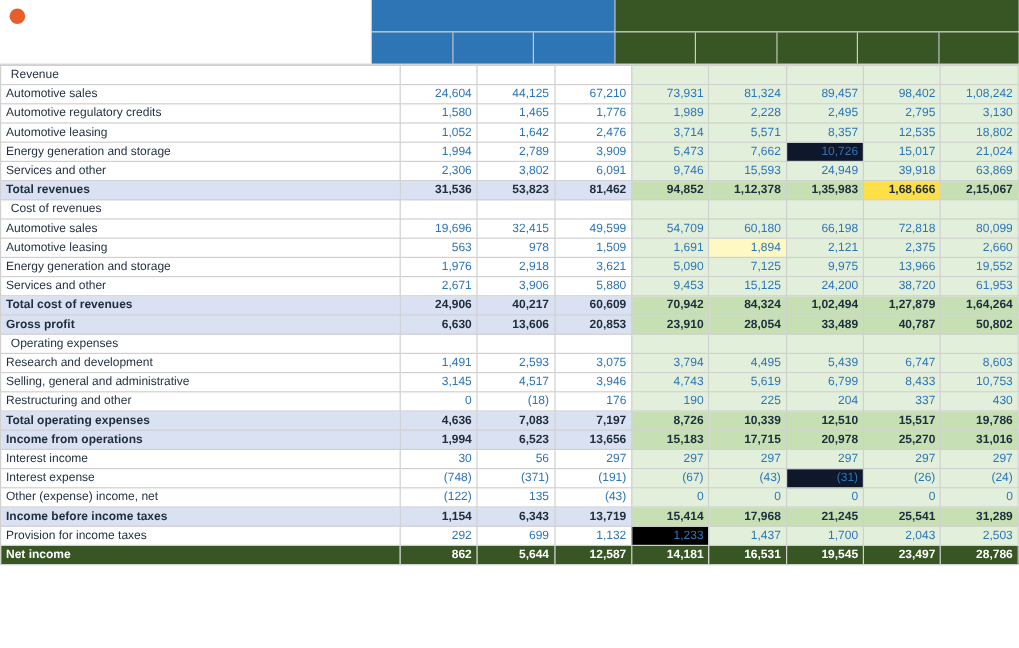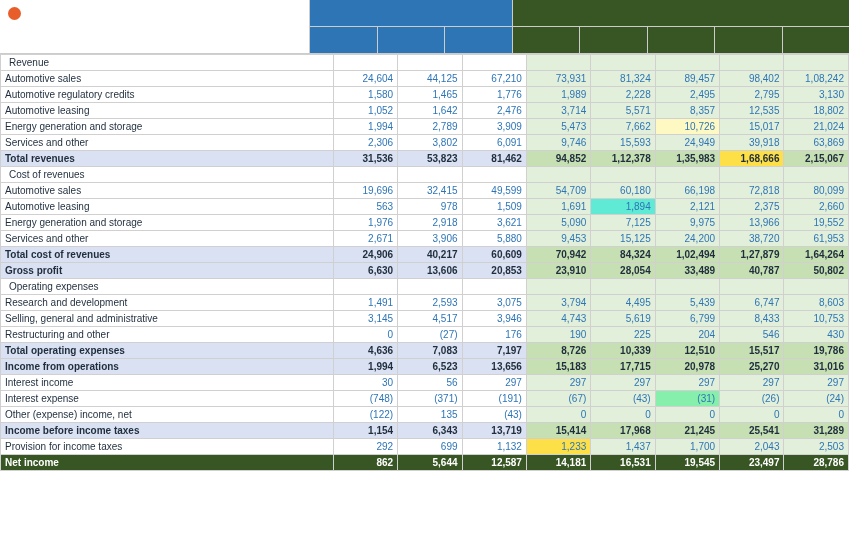--- a/index.html
+++ b/index.html
@@ -257,21 +257,21 @@
           <td class="val-col" style="background-color: rgb(226, 239, 218); color: rgb(46, 117, 182);">12,535</td>
           <td class="val-col" style="background-color: rgb(226, 239, 218); color: rgb(46, 117, 182);">18,802</td>
         </tr>
         <tr class="row-data">
           <td class="label-col">  Energy generation and storage</td>
           <td class="val-col">1,994</td>
           <td class="val-col">2,789</td>
           <td class="val-col">3,909</td>
           <td class="val-col" style="background-color: rgb(226, 239, 218); color: rgb(46, 117, 182);">5,473</td>
           <td class="val-col" style="background-color: rgb(226, 239, 218); color: rgb(46, 117, 182);">7,662</td>
-          <td class="val-col" style="background-color: #fef9c3; color: rgb(46, 117, 182); margin-top: 12px;">10,726</td>
+          <td class="val-col" style="background-color: #0f172a; color: rgb(46, 117, 182); margin-top: 12px;">10,726</td>
           <td class="val-col" style="background-color: rgb(226, 239, 218); color: rgb(46, 117, 182);">15,017</td>
           <td class="val-col" style="background-color: rgb(226, 239, 218); color: rgb(46, 117, 182);">21,024</td>
         </tr>
         <tr class="row-data">
           <td class="label-col">  Services and other</td>
           <td class="val-col">2,306</td>
           <td class="val-col">3,802</td>
           <td class="val-col">6,091</td>
           <td class="val-col" style="background-color: rgb(226, 239, 218); color: rgb(46, 117, 182);">9,746</td>
           <td class="val-col" style="background-color: rgb(226, 239, 218); color: rgb(46, 117, 182);">15,593</td>
@@ -311,21 +311,21 @@
           <td class="val-col" style="background-color: rgb(226, 239, 218); color: rgb(46, 117, 182);">66,198</td>
           <td class="val-col" style="background-color: rgb(226, 239, 218); color: rgb(46, 117, 182);">72,818</td>
           <td class="val-col" style="background-color: rgb(226, 239, 218); color: rgb(46, 117, 182);">80,099</td>
         </tr>
         <tr class="row-data">
           <td class="label-col">    Automotive leasing</td>
           <td class="val-col">563</td>
           <td class="val-col">978</td>
           <td class="val-col">1,509</td>
           <td class="val-col" style="background-color: rgb(226, 239, 218); color: rgb(46, 117, 182);">1,691</td>
-          <td class="val-col" style="background-color: #5eead4; color: rgb(46, 117, 182);">1,894</td>
+          <td class="val-col" style="background-color: #fef9c3; color: rgb(46, 117, 182);">1,894</td>
           <td class="val-col" style="background-color: rgb(226, 239, 218); color: rgb(46, 117, 182);">2,121</td>
           <td class="val-col" style="background-color: rgb(226, 239, 218); color: rgb(46, 117, 182);">2,375</td>
           <td class="val-col" style="background-color: rgb(226, 239, 218); color: rgb(46, 117, 182);">2,660</td>
         </tr>
         <tr class="row-data">
           <td class="label-col">    Energy generation and storage</td>
           <td class="val-col">1,976</td>
           <td class="val-col">2,918</td>
           <td class="val-col">3,621</td>
           <td class="val-col" style="background-color: rgb(226, 239, 218); color: rgb(46, 117, 182);">5,090</td>
@@ -396,26 +396,26 @@
           <td class="val-col">3,946</td>
           <td class="val-col" style="background-color: rgb(226, 239, 218); color: rgb(46, 117, 182);">4,743</td>
           <td class="val-col" style="background-color: rgb(226, 239, 218); color: rgb(46, 117, 182);">5,619</td>
           <td class="val-col" style="background-color: rgb(226, 239, 218); color: rgb(46, 117, 182);">6,799</td>
           <td class="val-col" style="background-color: rgb(226, 239, 218); color: rgb(46, 117, 182);">8,433</td>
           <td class="val-col" style="background-color: rgb(226, 239, 218); color: rgb(46, 117, 182);">10,753</td>
         </tr>
         <tr class="row-data">
           <td class="label-col">    Restructuring and other</td>
           <td class="val-col">0</td>
-          <td class="val-col">(27)</td>
+          <td class="val-col">(18)</td>
           <td class="val-col">176</td>
           <td class="val-col" style="background-color: rgb(226, 239, 218); color: rgb(46, 117, 182);">190</td>
           <td class="val-col" style="background-color: rgb(226, 239, 218); color: rgb(46, 117, 182);">225</td>
           <td class="val-col" style="background-color: rgb(226, 239, 218); color: rgb(46, 117, 182);">204</td>
-          <td class="val-col" style="background-color: rgb(226, 239, 218); color: rgb(46, 117, 182);">546</td>
+          <td class="val-col" style="background-color: rgb(226, 239, 218); color: rgb(46, 117, 182);">337</td>
           <td class="val-col" style="background-color: rgb(226, 239, 218); color: rgb(46, 117, 182);">430</td>
         </tr>
         <tr class="row-total">
           <td class="label-col">Total operating expenses</td>
           <td class="val-col">4,636</td>
           <td class="val-col">7,083</td>
           <td class="val-col">7,197</td>
           <td class="val-col" style="background-color: rgb(198, 224, 180); color: rgb(31, 45, 61);">8,726</td>
           <td class="val-col" style="background-color: rgb(198, 224, 180); color: rgb(31, 45, 61);">10,339</td>
           <td class="val-col" style="background-color: rgb(198, 224, 180); color: rgb(31, 45, 61);">12,510</td>
@@ -444,21 +444,21 @@
           <td class="val-col" style="background-color: rgb(226, 239, 218); color: rgb(46, 117, 182);">297</td>
           <td class="val-col" style="background-color: rgb(226, 239, 218); color: rgb(46, 117, 182);">297</td>
         </tr>
         <tr class="row-data">
           <td class="label-col">  Interest expense</td>
           <td class="val-col">(748)</td>
           <td class="val-col">(371)</td>
           <td class="val-col">(191)</td>
           <td class="val-col" style="background-color: rgb(226, 239, 218); color: rgb(46, 117, 182);">(67)</td>
           <td class="val-col" style="background-color: rgb(226, 239, 218); color: rgb(46, 117, 182);">(43)</td>
-          <td class="val-col" style="background-color: #86efac; color: rgb(46, 117, 182);">(31)</td>
+          <td class="val-col" style="background-color: #0f172a; color: rgb(46, 117, 182);">(31)</td>
           <td class="val-col" style="background-color: rgb(226, 239, 218); color: rgb(46, 117, 182);">(26)</td>
           <td class="val-col" style="background-color: rgb(226, 239, 218); color: rgb(46, 117, 182);">(24)</td>
         </tr>
         <tr class="row-data">
           <td class="label-col">  Other (expense) income, net</td>
           <td class="val-col">(122)</td>
           <td class="val-col">135</td>
           <td class="val-col">(43)</td>
           <td class="val-col" style="background-color: rgb(226, 239, 218); color: rgb(46, 117, 182);">0</td>
           <td class="val-col" style="background-color: rgb(226, 239, 218); color: rgb(46, 117, 182);">0</td>
@@ -475,21 +475,21 @@
           <td class="val-col" style="background-color: rgb(198, 224, 180); color: rgb(31, 45, 61);">17,968</td>
           <td class="val-col" style="background-color: rgb(198, 224, 180); color: rgb(31, 45, 61);">21,245</td>
           <td class="val-col" style="background-color: rgb(198, 224, 180); color: rgb(31, 45, 61);">25,541</td>
           <td class="val-col" style="background-color: rgb(198, 224, 180); color: rgb(31, 45, 61);">31,289</td>
         </tr>
         <tr class="row-provision">
           <td class="label-col">  Provision for income taxes</td>
           <td class="val-col">292</td>
           <td class="val-col">699</td>
           <td class="val-col">1,132</td>
-          <td class="val-col" style="background-color: #fde047; color: rgb(46, 117, 182);">1,233</td>
+          <td class="val-col" style="background-color: #000000; color: rgb(46, 117, 182);">1,233</td>
           <td class="val-col" style="background-color: rgb(226, 239, 218); color: rgb(46, 117, 182);">1,437</td>
           <td class="val-col" style="background-color: rgb(226, 239, 218); color: rgb(46, 117, 182);">1,700</td>
           <td class="val-col" style="background-color: rgb(226, 239, 218); color: rgb(46, 117, 182);">2,043</td>
           <td class="val-col" style="background-color: rgb(226, 239, 218); color: rgb(46, 117, 182);">2,503</td>
         </tr>
         <tr class="row-net">
           <td class="label-col">Net income</td>
           <td class="val-col">862</td>
           <td class="val-col">5,644</td>
           <td class="val-col">12,587</td>

